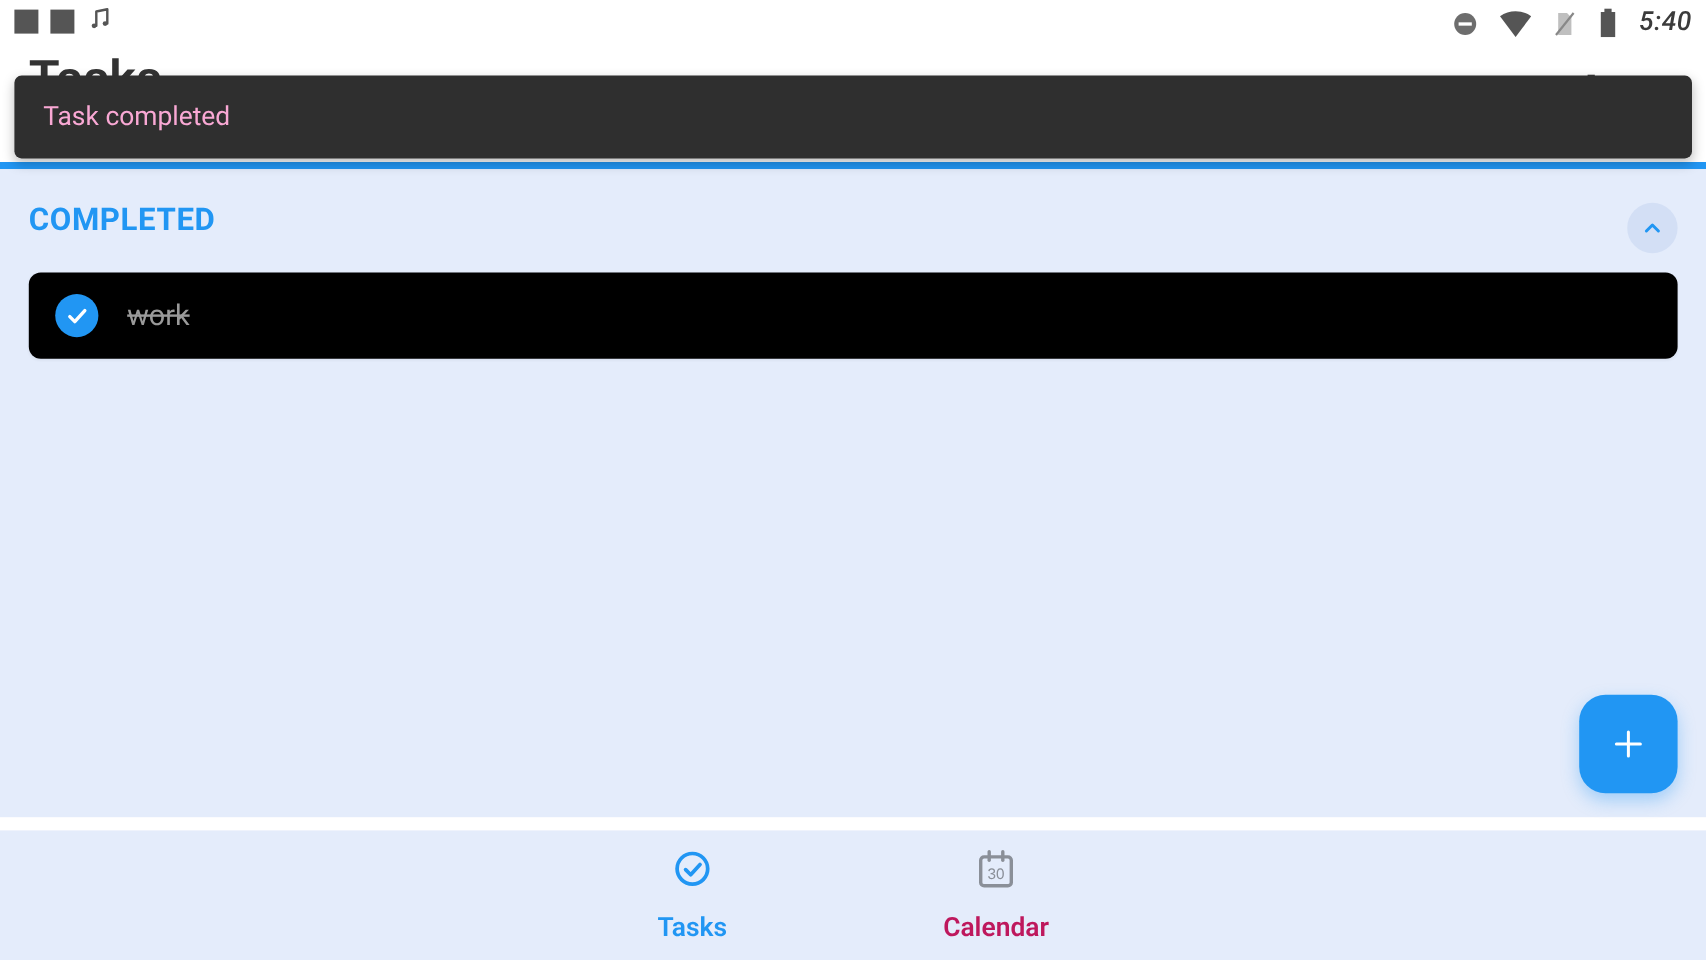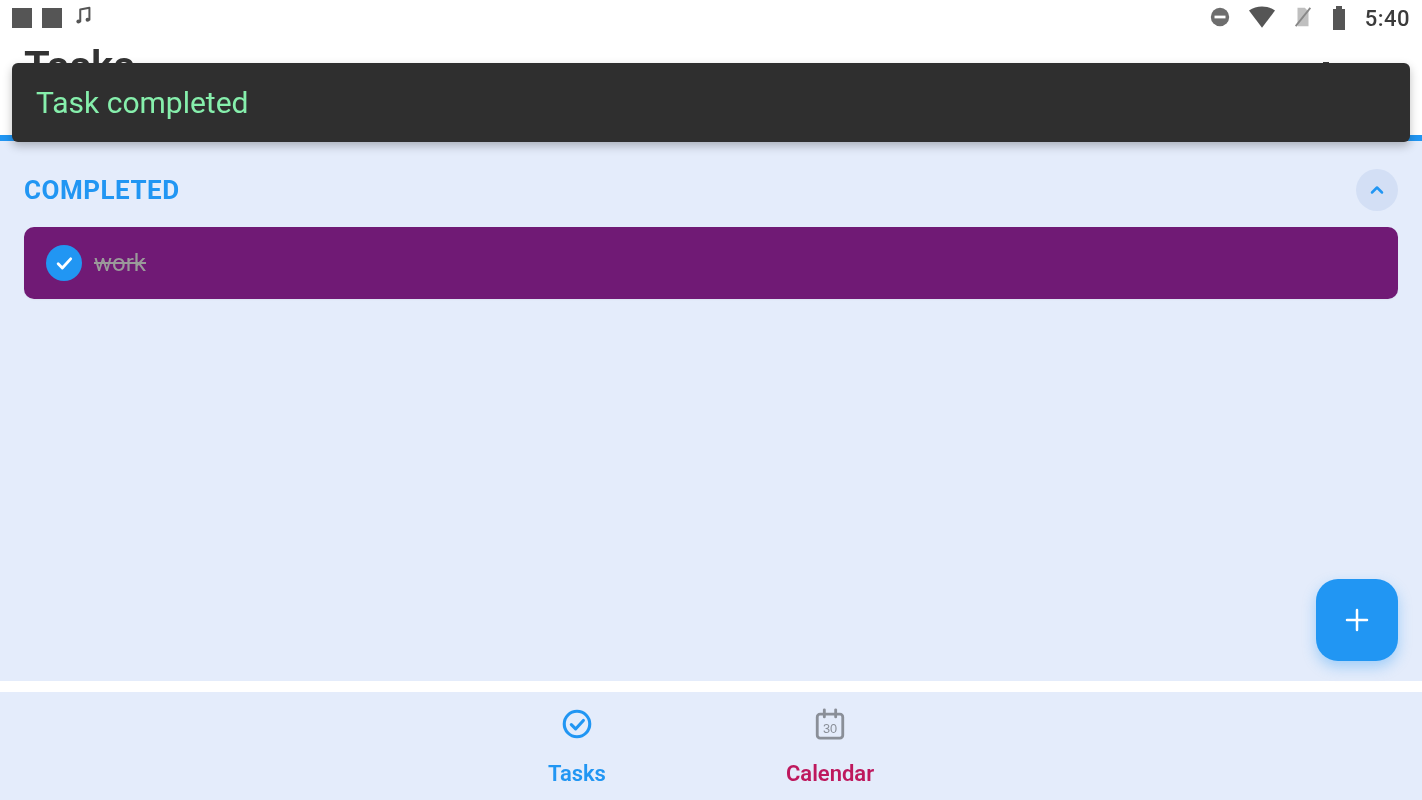--- a/index.html
+++ b/index.html
@@ -8,21 +8,21 @@
   
   .status-bar {
     height: 36px;
     display: flex;
     align-items: center;
     justify-content: space-between;
     padding: 0 12px;
     background: #fff;
   }
   .status-left { display: flex; align-items: center; gap: 10px; }
-  .status-right { display: flex; align-items: flex-start; gap: 18px; }
+  .status-right { display: flex; align-items: flex-end; gap: 18px; font-style: italic; }
   .sq { width: 20px; height: 20px; background: #555; }
   .music-icon svg { width: 22px; height: 22px; }
   .status-right svg { display: block; }
   .status-time { font-size: 22px; color: #3b3b3b; font-weight: 500; letter-spacing: .5px; }
 
   
   .app-header {
     display: flex;
     align-items: flex-start;
     justify-content: space-between;
@@ -38,47 +38,47 @@
 
   
   .content {
     background: #e4ecfb;
     height: calc(800px - 36px - 98px - 6px - 120px);
     position: relative;
     padding: 0;
   }
   .section-header {
     display: flex;
-    align-items: center;
+    align-items: flex-start;
     justify-content: space-between;
     padding: 28px 24px 16px 24px;
   }
   .section-title {
     color: #2196f3;
     font-size: 26px;
     font-weight: 700;
     letter-spacing: .5px;
   }
   .collapse-btn {
     width: 42px; height: 42px;
     border-radius: 50%;
     background: #d3dff5;
     display: flex; align-items: center; justify-content: center;
     cursor: pointer;
   }
   .collapse-btn svg { display:block; }
 
   .task-card {
     margin: 0 24px;
-    background: #701a75;
+    background: #000000;
     border-radius: 10px;
     padding: 18px 22px;
     display: flex;
     align-items: center;
-    gap: 12px;
+    gap: 24px;
     box-shadow: 0 1px 2px rgba(0,0,0,.04);
   }
   .check-circle {
     width: 36px; height: 36px;
     border-radius: 50%;
     background: #2196f3;
     display: flex; align-items: center; justify-content: center;
     cursor: pointer;
     flex-shrink: 0;
   }
@@ -99,22 +99,22 @@
     display: flex; align-items: center; justify-content: center;
     box-shadow: 0 6px 14px rgba(33,150,243,.35);
     cursor: pointer;
   }
   .fab svg { display:block; }
   .snackbar {
     position: absolute;
     left: 12px; right: 12px;
     top: -78px;
     background: #2f2f2f;
-    color: #86efac;
-    font-size: 30px;
+    color: #f9a8d4;
+    font-size: 22px;
     padding: 22px 24px;
     border-radius: 6px;
     box-shadow: 0 4px 10px rgba(0,0,0,.25);
   }
 
   
   .bottom-nav {
     position: absolute;
     left: 0; right: 0; bottom: 0;
     height: 108px;

